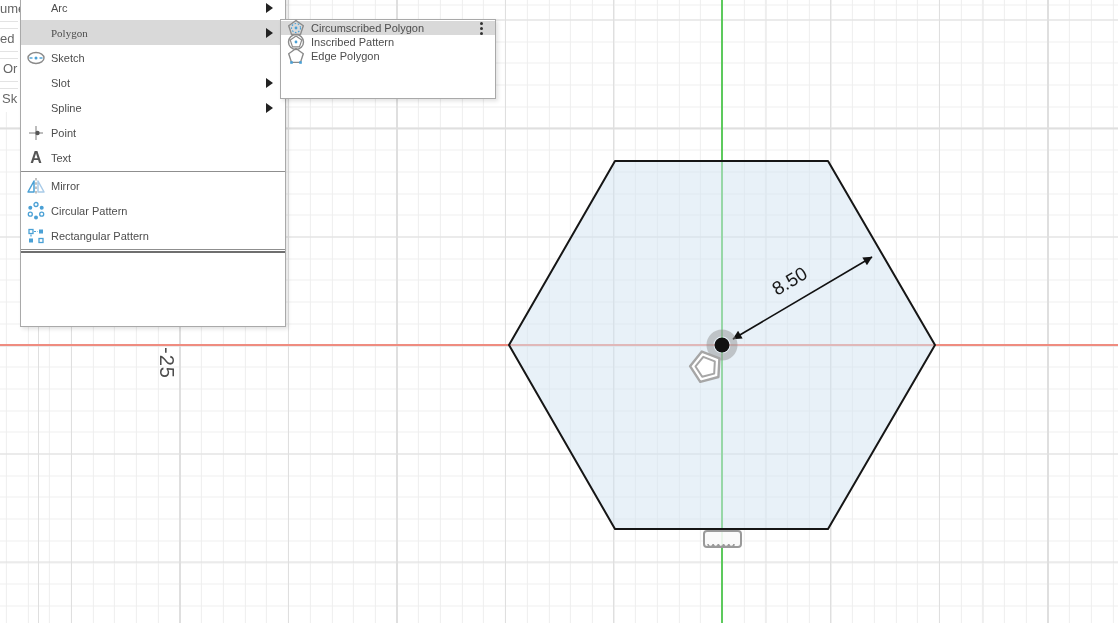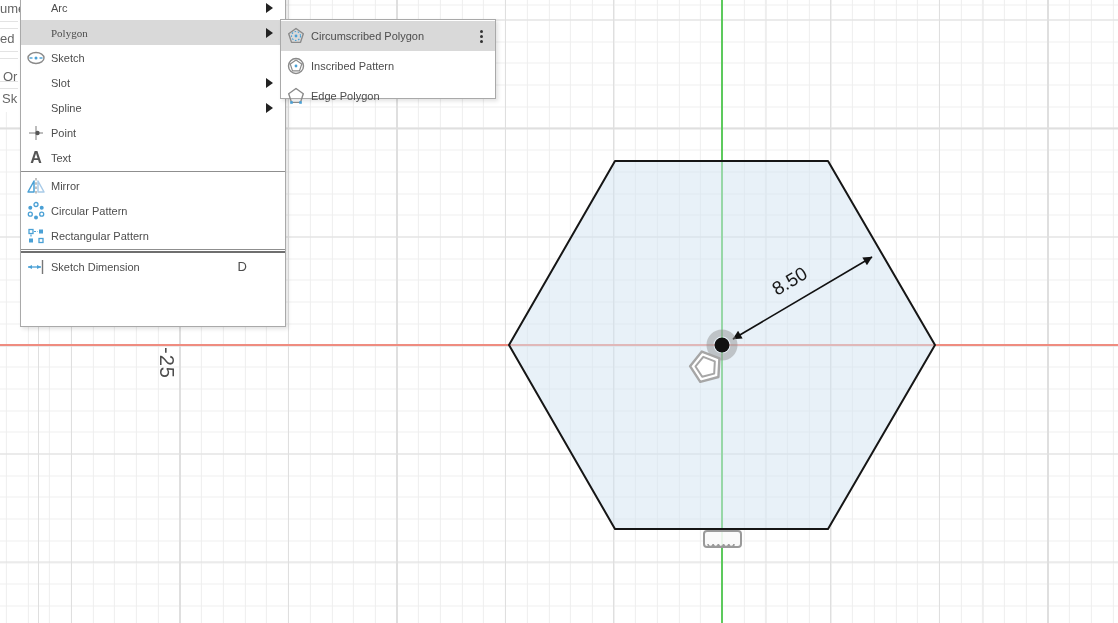--- a/index.html
+++ b/index.html
@@ -42,21 +42,21 @@
   .arrow{margin-left:auto;width:0;height:0;border-left:7px solid #222;border-top:5px solid transparent;border-bottom:5px solid transparent;}
   .shortcut{margin-left:auto;margin-right:26px;font-size:13px;color:#4d4d4d;}
   .msep{height:1px;background:#8f8f8f;margin:1px 0;}
   .msep.thick{height:2px;background:#6f6f6f;}
   
   .submenu{
     position:absolute;left:280px;top:19px;width:216px;height:80px;z-index:5;
     background:#fff;border:1px solid #a9a9a9;box-sizing:border-box;padding-top:1px;
     box-shadow:2px 2px 4px rgba(0,0,0,0.12);
   }
-  .srow{position:relative;height:30px;display:flex;align-items:center;padding:0 8px 0 30px;}
+  .srow{position:relative;height:14px;display:flex;align-items:center;padding:0 8px 0 30px;}
   .srow.hl{background:#d9d9d9;}
   .kebab{margin-left:auto;display:flex;flex-direction:column;gap:2px;padding:2px 4px;cursor:pointer;}
   .kebab i{width:3px;height:3px;border-radius:50%;background:#333;display:block;}
 </style>
 </head>
 <body>
 
 <div class="axis-h"></div>
 <div class="axis-v"></div>
 
@@ -88,21 +88,21 @@
 
   <g>
     <rect x="704" y="531" width="37" height="16" rx="3" fill="rgba(250,250,250,0.9)" stroke="#9a9a9a" stroke-width="2"></rect>
     <path d="M708,544 a2.6,2.6 0 0 0 5.2,0 a2.6,2.6 0 0 0 5.2,0 a2.6,2.6 0 0 0 5.2,0 a2.6,2.6 0 0 0 5.2,0 a2.6,2.6 0 0 0 5.2,0" fill="none" stroke="#9a9a9a" stroke-width="1.6"></path>
   </g>
 </svg>
 
 <div class="left-strip">
   <span class="frag" style="left:0;top:1px">ume</span>
   <span class="frag" style="left:0;top:31px">ed</span>
-  <span class="frag" style="left:3px;top:69px">Or</span>
+  <span class="frag" style="left:3px;top:61px">Or</span>
   <span class="frag" style="left:2px;top:91px">Sk</span>
   <i class="strip-line" style="top:21px"></i>
     <i class="strip-line" style="top:28px"></i>
   <i class="strip-line" style="top:51px"></i>
     <i class="strip-line" style="top:58px"></i>
   <i class="strip-line" style="top:81px"></i>
     <i class="strip-line" style="top:88px"></i>
 </div>
 
 <div class="menu">
@@ -199,32 +199,20 @@
       </svg>
     </span>
     <span class="mlabel">Rectangular Pattern</span>
   </div>
 
   <div class="msep"></div>
 
 
   <div class="msep thick"></div>
 
-  <div class="mrow">
-    <span class="mico">
-      <svg width="22" height="20">
-          <line x1="2" y1="10" x2="15" y2="10" stroke="#4aa0d5" stroke-width="1.3"></line>
-          <polygon points="2,10 6,8 6,12" fill="#4aa0d5"></polygon>
-          <polygon points="15,10 11,8 11,12" fill="#4aa0d5"></polygon>
-          <line x1="16.5" y1="3" x2="16.5" y2="17" stroke="#777" stroke-width="1.4"></line>
-        </svg>
-    </span>
-    <span class="mlabel">Sketch Dimension</span>
-    <span class="shortcut">D</span>
-  </div>
 </div>
 
 <div class="submenu">
 
   <div class="srow hl">
     <span class="mico">
       <svg width="20" height="20">
         <polygon points="10,2.5 17.3,7.8 14.5,16.4 5.5,16.4 2.7,7.8" fill="none" stroke="#8a8a8a" stroke-width="1.4" stroke-linejoin="round"></polygon>
         <circle cx="10" cy="10" r="4.5" fill="none" stroke="#4aa0d5" stroke-width="1.1" stroke-dasharray="1.6,1.6"></circle>
         <circle cx="10" cy="10" r="1.4" fill="#4aa0d5"></circle>

